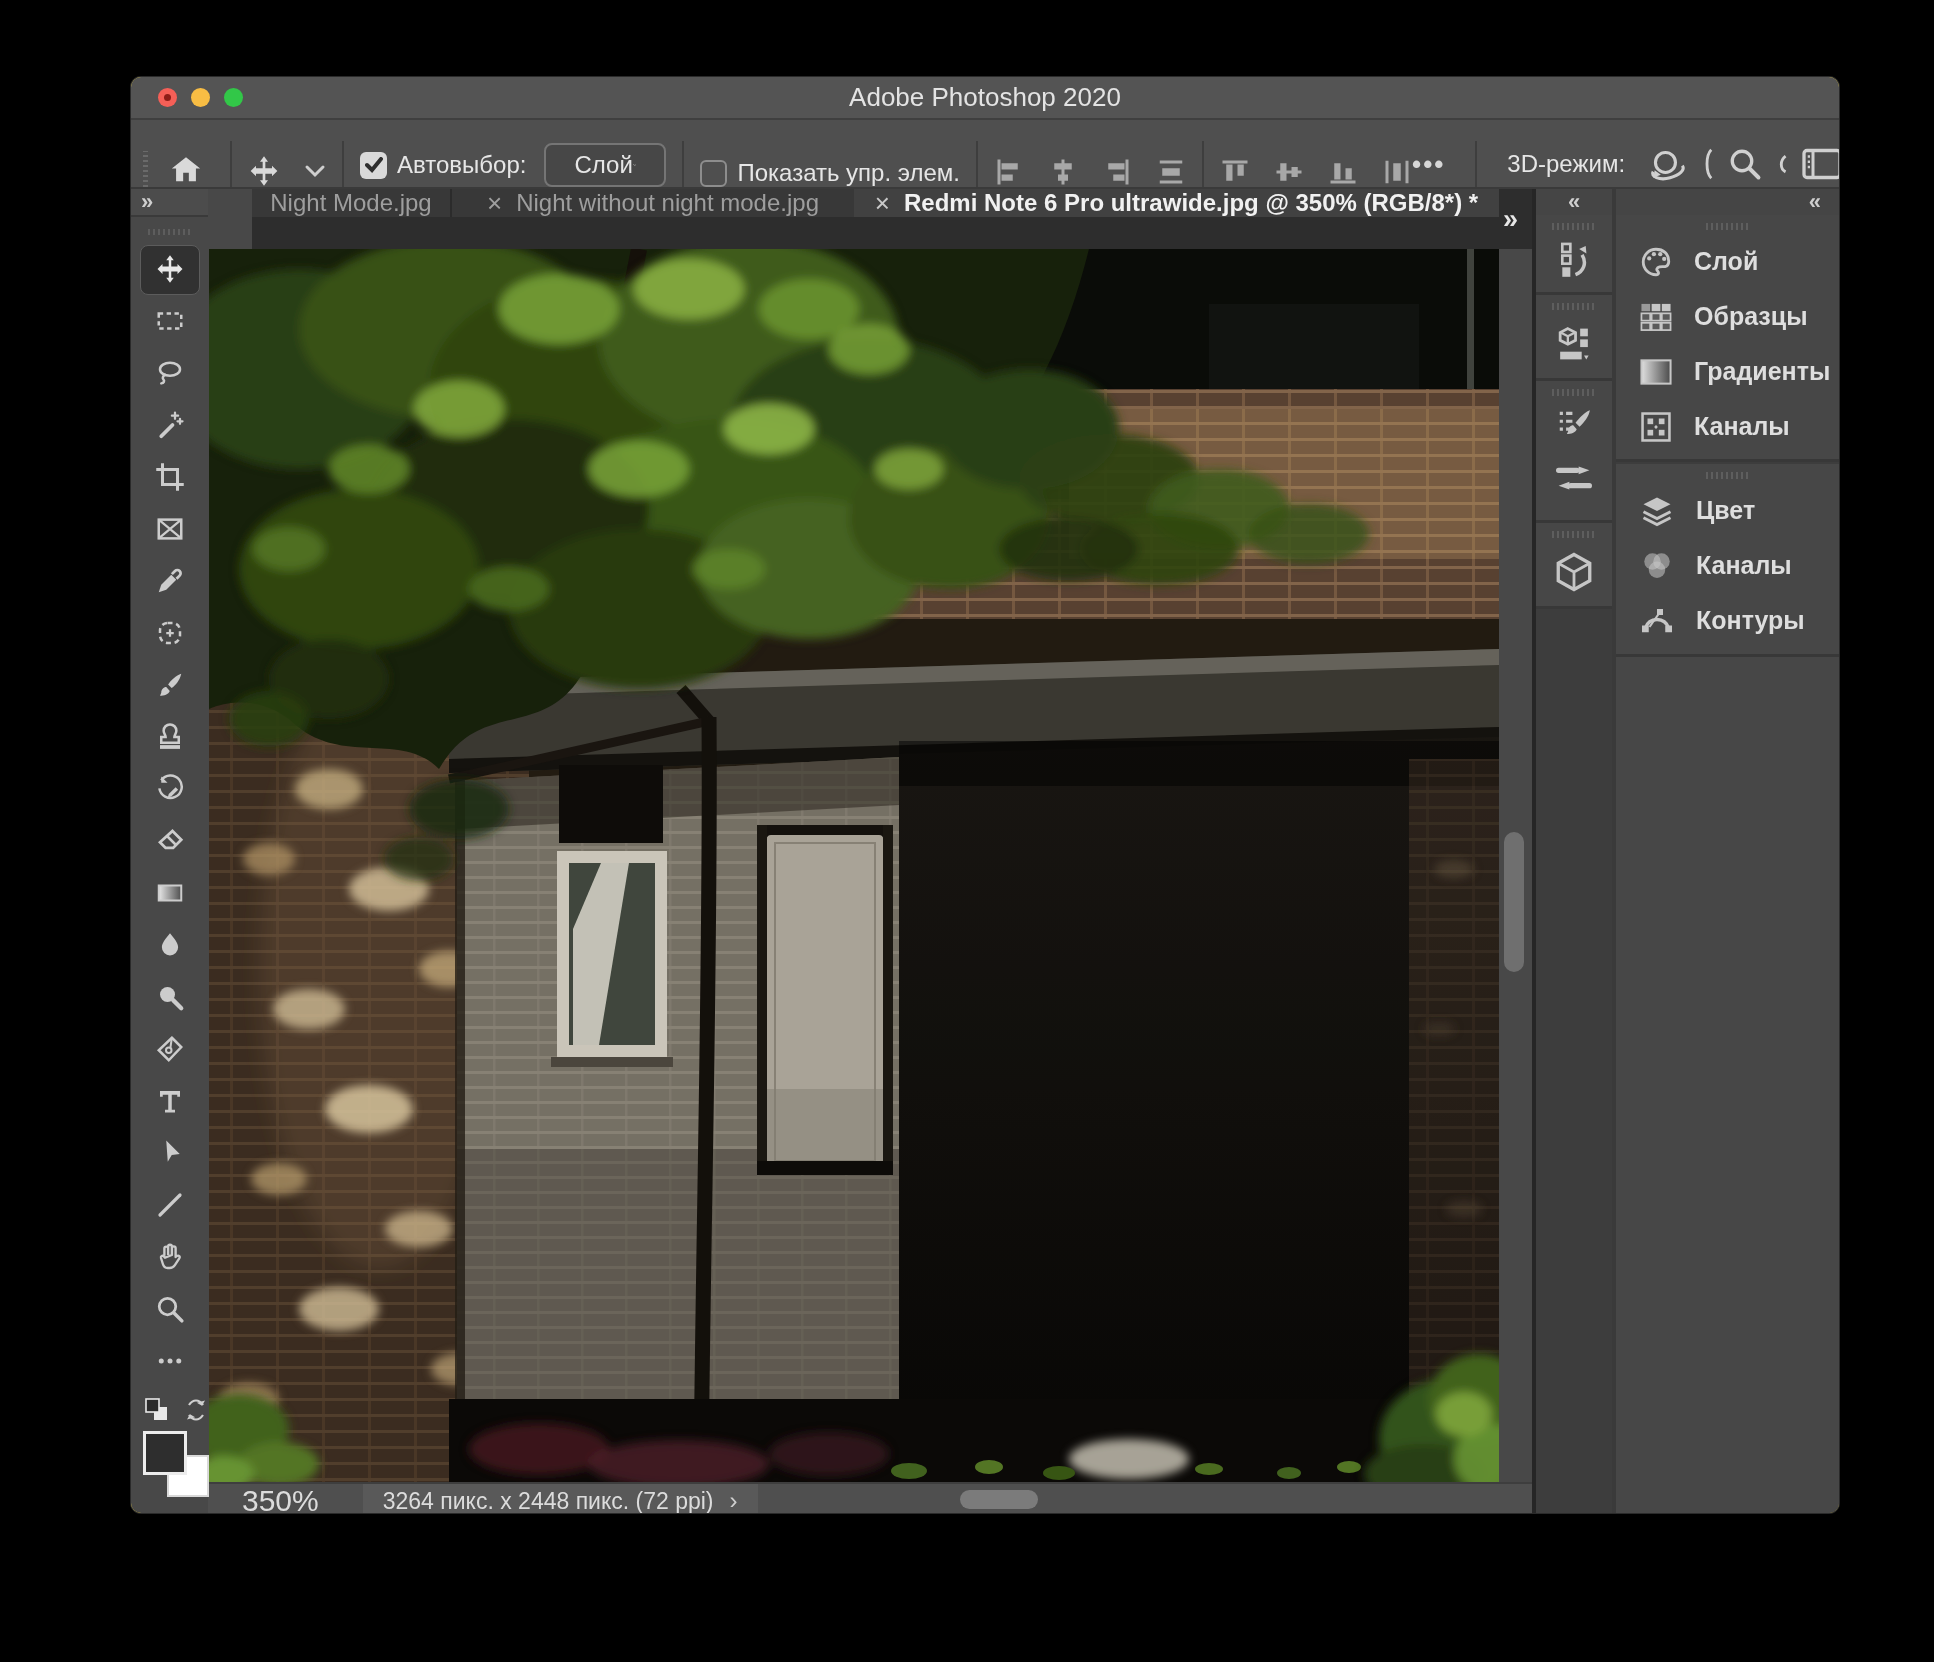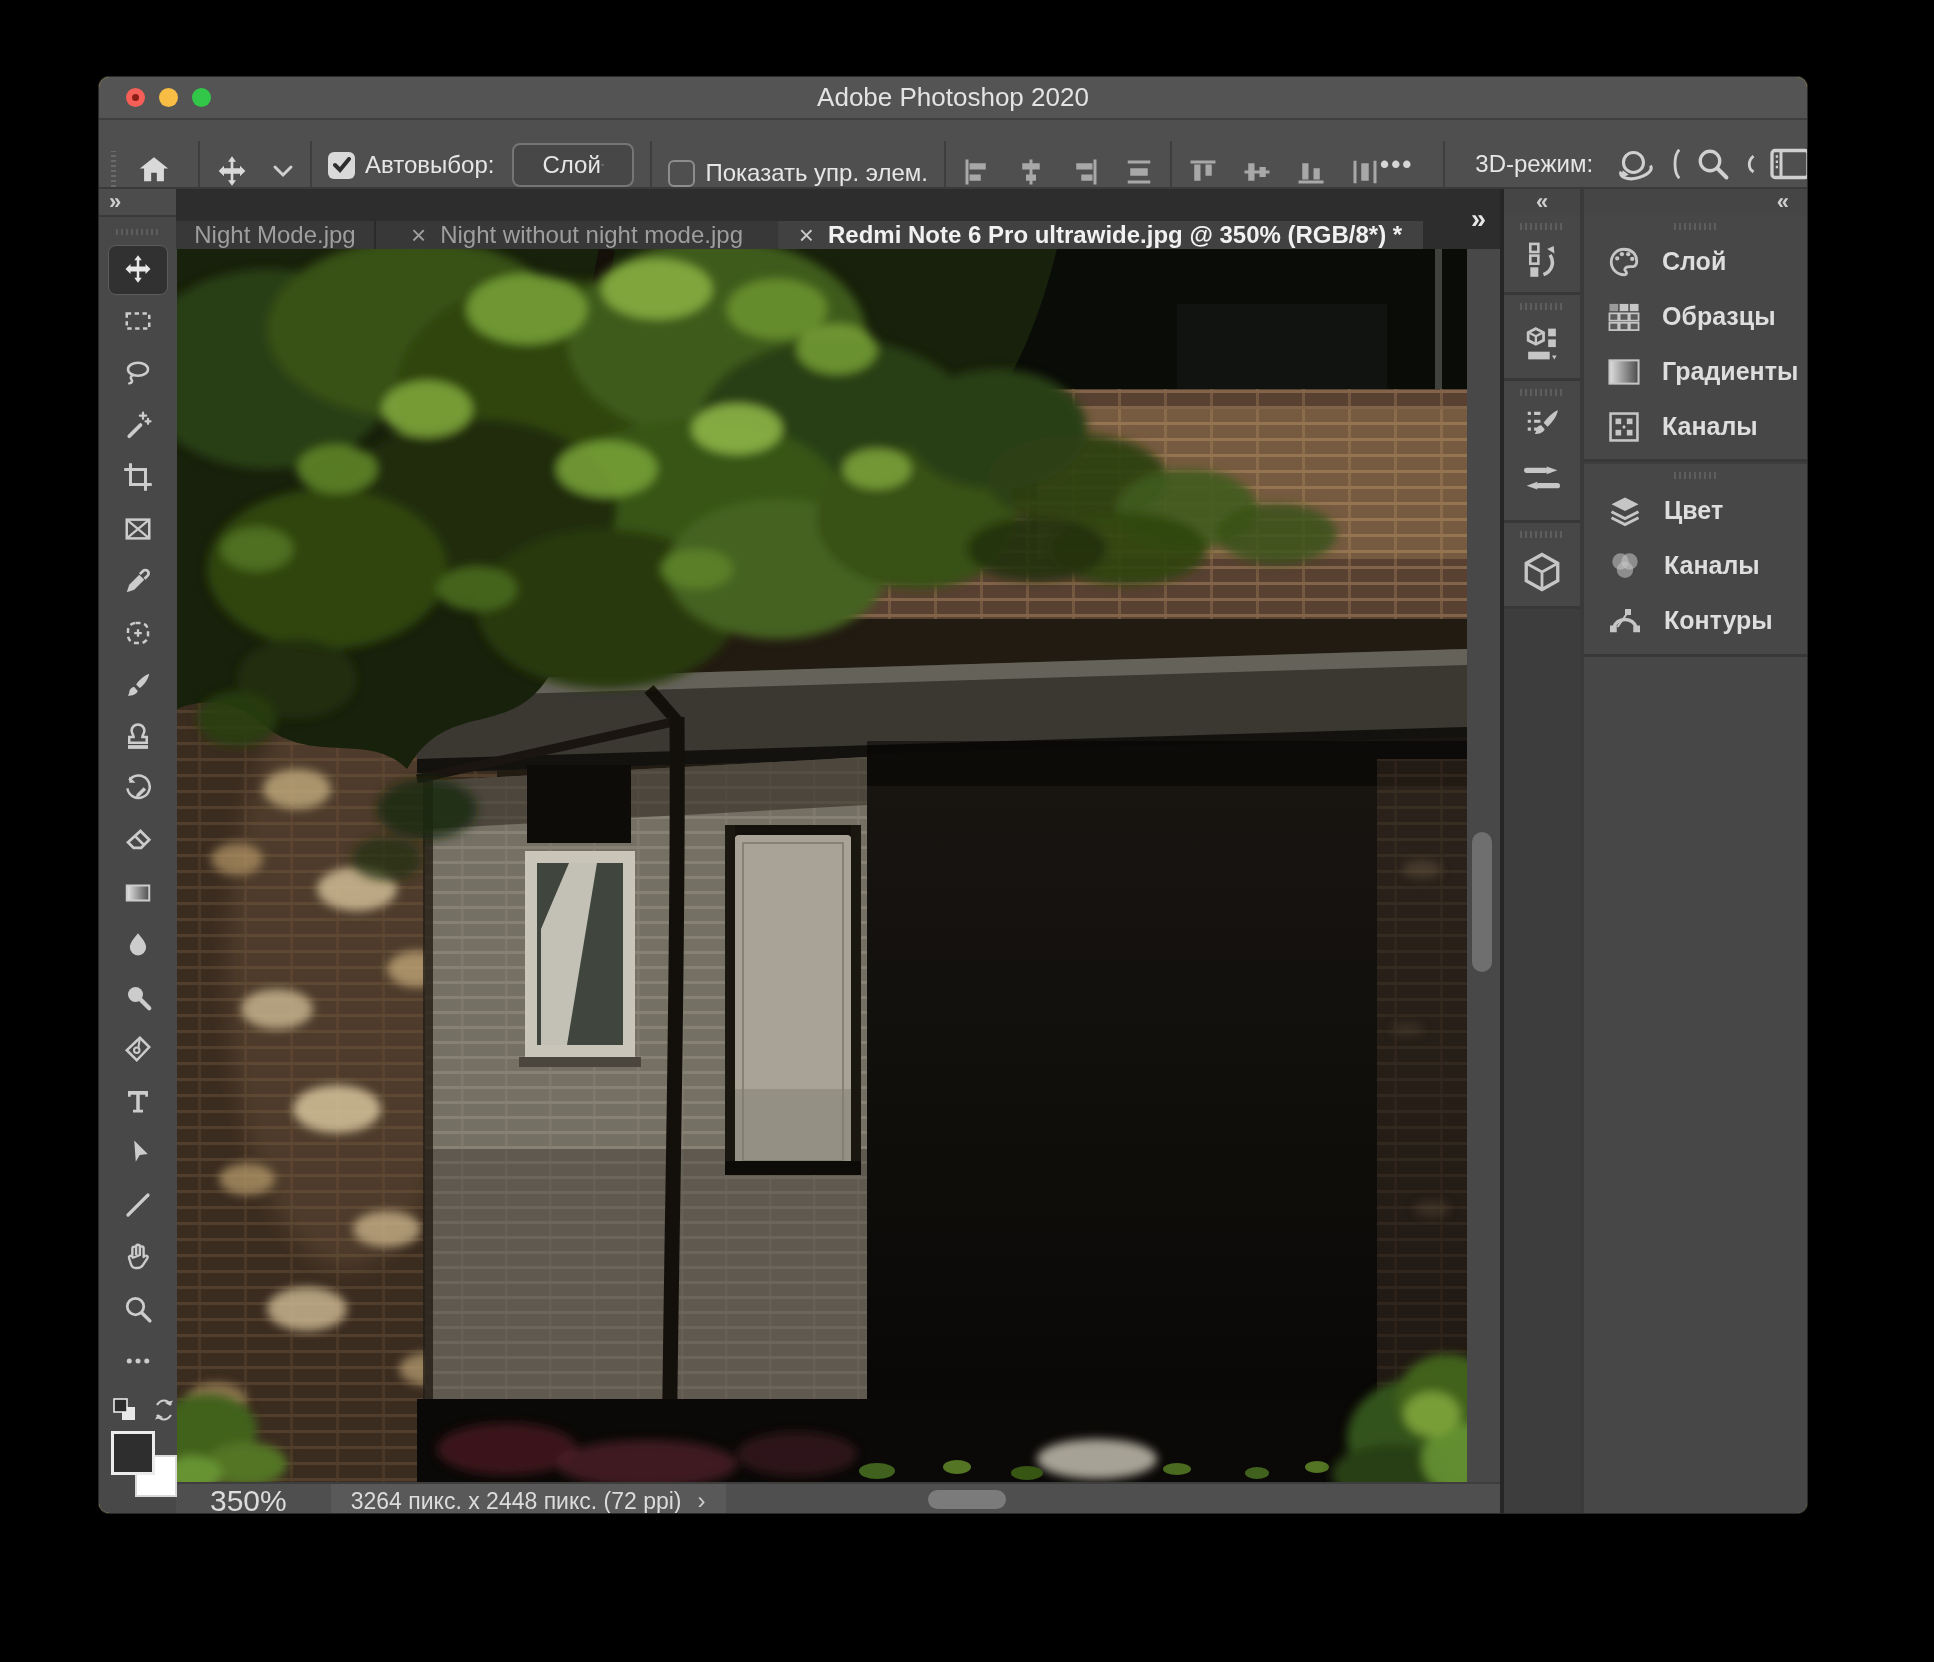--- a/index.html
+++ b/index.html
@@ -1,20 +1,20 @@
 <!DOCTYPE html>
 <html><head>
 <meta charset="utf-8">
 <style>
   html,body{margin:0;padding:0;}
   body{
     width:1934px;height:1662px;background:#000;overflow:hidden;position:relative;
     font-family:"Liberation Sans",sans-serif;-webkit-font-smoothing:antialiased;color:#e2e2e2;
   }
-  .ps-window{position:absolute;left:99px;top:77px;width:1708px;height:1436px;background:#fde047;border-radius:10px;overflow:hidden;box-shadow:0 0 0 1px #2a2a2a;}
+  .ps-window{position:absolute;left:131px;top:77px;width:1708px;height:1436px;background:#fde047;border-radius:10px;overflow:hidden;box-shadow:0 0 0 1px #2a2a2a;}
   
   .titlebar{height:41px;background:#545454;display:flex;align-items:center;position:relative;border-bottom:2px solid #3f3f3f;}
   .traffic{display:flex;gap:14px;margin-left:27px;}
   .tl{width:19px;height:19px;border-radius:50%;position:relative;}
   .tl.red{background:#f55f57;}
   .tl.red::after{content:"";position:absolute;left:6px;top:6px;width:7px;height:7px;border-radius:50%;background:#8e1d17;}
   .tl.yellow{background:#f8bd44;}
   .tl.green{background:#32c748;}
   .title-text{position:absolute;left:0;right:0;text-align:center;font-size:26px;color:#e3e3e3;}
   
@@ -42,21 +42,21 @@
   .tool{height:52px;display:flex;align-items:center;justify-content:center;position:relative;}
   .tool.selected::before{content:"";position:absolute;left:9px;top:2px;width:58px;height:48px;background:#313131;border:1px solid #5c5c5c;border-radius:8px;}
   .tool svg{position:relative;}
   .color-controls{margin-top:6px;padding-left:12px;}
   .mini-row{display:flex;align-items:center;gap:12px;height:34px;}
   .swatch-wrap{position:relative;width:66px;height:70px;margin-top:4px;}
   .fg-swatch{position:absolute;left:0;top:0;width:44px;height:44px;background:#2e2e2e;border:3px solid #ececec;box-sizing:border-box;z-index:2;}
   .bg-swatch{position:absolute;left:24px;top:24px;width:42px;height:42px;background:#ffffff;border:2px solid #d9d9d9;box-sizing:border-box;z-index:1;}
   
   .canvas-col{width:1324px;display:flex;flex-direction:column;flex:none;background:#484848;}
-  .tabbar{height:60px;background:#2d2d2d;display:flex;align-items:flex-end;flex:none;}
+  .tabbar{height:60px;background:#2d2d2d;display:flex;align-items:flex-start;flex:none;margin-left:44px;}
   .tab{display:flex;align-items:center;justify-content:center;gap:14px;font-size:24px;flex:none;box-sizing:border-box;}
   .tab .close{font-size:26px;color:#9e9e9e;line-height:1;}
   .tab-1{width:200px;background:#383838;color:#9e9e9e;border-right:2px solid #2b2b2b;}
   .tab-2{width:402px;background:#383838;color:#9e9e9e;}
   .tab-3{width:645px;background:#414141;color:#f1f1f1;font-weight:bold;}
   .tab-3 .close{font-weight:normal;color:#c9c9c9;}
   .tab-overflow{margin-left:auto;margin-right:14px;align-self:center;font-size:27px;font-weight:bold;color:#e6e6e6;}
   .canvas-area{height:1233px;position:relative;background:#484848;flex:none;}
   .photo{position:absolute;left:1px;top:0;width:1290px;height:1233px;display:block;}
   .vscrollbar{position:absolute;left:1296px;top:583px;width:20px;height:140px;border-radius:10px;background:#6f6f6f;}

